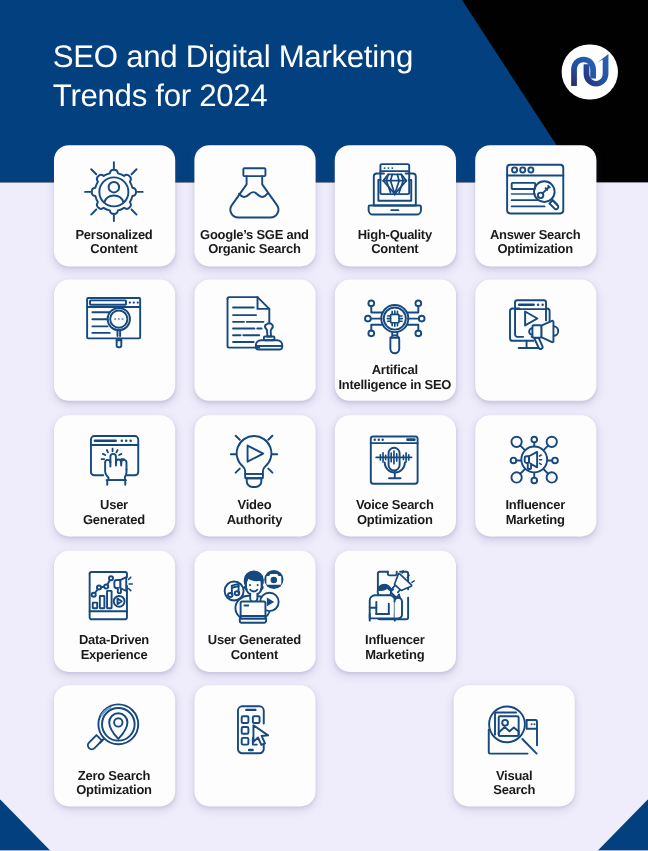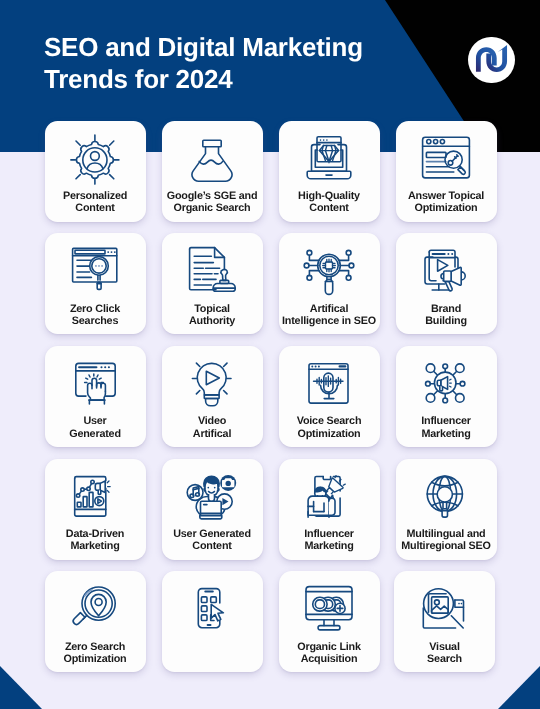--- a/index.html
+++ b/index.html
@@ -12,21 +12,21 @@
     position: relative;
     overflow: hidden;
   }
   .page { position: absolute; left:0; top:0; width:540px; height:709px; }
   .bg { position:absolute; left:0; top:0; width:540px; height:709px;
         background: #efedfb; }
   .header { position: absolute; left: 0; top: 0; width: 540px; height: 152px; background: #010101; }
   .header-blue { position: absolute; left:0; top:0; width: 540px; height:152px;
     background: #03407f; clip-path: polygon(0 0, 385px 0, 484px 152px, 0 152px); }
   .title { position: absolute; left: 44px; top: 30.5px; color: #ffffff; font-size: 26px;
-    font-weight: 700; line-height: 32.5px; letter-spacing: -0.25px; white-space: pre-line; }
+    font-weight: 400; line-height: 32.5px; letter-spacing: -0.25px; white-space: pre-line; }
   .logo-wrap { position: absolute; left: 468px; top: 36.5px; width: 46.5px; height: 46.5px;
     border-radius: 50%; background: #fff; display:flex; align-items:center; justify-content:center; }
   .tri-bl { position: absolute; left: 0; top: 666px; width: 42px; height: 43px;
     background: #03407f; clip-path: polygon(0 0, 42px 43px, 0 43px); }
   .tri-br { position: absolute; left: 498px; top: 666px; width: 42px; height: 43px;
     background: #03407f; clip-path: polygon(42px 0, 42px 43px, 0 43px); }
   .grid { position: absolute; left: 0; top: 0; width: 536px; height:709px; }
   .card { position: absolute; width: 101px; height: 101px; background: #fdfdfd;
     border-radius: 12.5px; box-shadow: 0 3px 7px rgba(96,86,145,.20), 0 1px 2px rgba(96,86,145,.10); }
   .label { position: absolute; left: 0px; right: 0px; top: 69.6px; text-align: center;
@@ -120,21 +120,21 @@
   <path d="M8.4 29.6 L27.7 29.6" stroke="#5b81ae"></path>
   <path d="M8.4 34.8 L30.5 34.8"></path>
   <path d="M8.4 40.0 L35.8 40.0"></path>
   <circle cx="35.6" cy="27.7" r="8.6"></circle>
   <path d="M41.6 33.8 L46.4 38.6"></path>
   <path d="M42.5 35.0 L47.0 39.5 a1.9 1.9 0 0 1 -2.6 2.6 L39.9 37.6 Z"></path>
   <circle cx="32.5" cy="30.8" r="2.3"></circle>
   <path d="M34.1 29.2 L39.7 23.6 M36.7 24.9 L38.0 26.2 M38.8 22.9 L40.1 24.2"></path>
 </g>
         </svg>
-    <div class="label">Answer Topical
+    <div class="label">Answer Search
 Optimization</div>
   </div>
   <div class="card" style="left:44.5px;top:233.2px">
     <svg class="ic" viewBox="0 0 56 56">
           <g stroke="#16497f" stroke-width="1.6" fill="none" stroke-linecap="round" stroke-linejoin="round">
   <rect x="5.6" y="4.4" width="44.2" height="33.6" rx="0.9"></rect>
   <path d="M5.6 11.8 L49.8 11.8"></path>
   <rect x="8.0" y="6.3" width="30.0" height="3.6" rx="0.5"></rect>
   <circle cx="41.2" cy="8.1" r="0.95" fill="#16497f" stroke="none"></circle>
   <circle cx="44.5" cy="8.1" r="0.95" fill="#16497f" stroke="none"></circle>
@@ -143,42 +143,38 @@
   <circle cx="32.0" cy="21.9" r="9.3"></circle>
   <circle cx="32.0" cy="21.9" r="7.2"></circle>
   <circle cx="28.9" cy="21.9" r="0.95" fill="#7d9ac2" stroke="none"></circle>
   <circle cx="32.0" cy="21.9" r="0.95" fill="#7d9ac2" stroke="none"></circle>
   <circle cx="35.1" cy="21.9" r="0.95" fill="#7d9ac2" stroke="none"></circle>
   <path d="M30.9 31.2 L30.9 36.1 M33.1 31.2 L33.1 36.1"></path>
   <rect x="30.2" y="38.2" width="3.9" height="7.2" rx="1.2"></rect>
   <path d="M30.2 39.6 L34.1 39.6"></path>
 </g>
         </svg>
-    <div class="label">Zero Click
-Searches</div>
   </div>
   <div class="card" style="left:161.5px;top:233.2px">
     <svg class="ic" viewBox="0 0 56 56">
           <g stroke="#16497f" stroke-width="1.6" fill="none" stroke-linecap="round" stroke-linejoin="round">
   <path d="M5.6 4.9 a1.3 1.3 0 0 1 1.3 -1.3 L30.6 3.6 L40.4 13.4 L40.4 25.5"></path>
   <path d="M5.6 4.9 L5.6 44.4 a1.3 1.3 0 0 0 1.3 1.3 L32.0 45.7"></path>
   <path d="M30.6 3.6 L30.6 13.4 L40.4 13.4"></path>
   <path d="M10.2 12.2 L27.4 12.2 M10.2 18.6 L29.4 18.6
            M10.2 24.2 L19.3 24.2 M21.6 24.2 L35.6 24.2
            M10.2 29.8 L28.0 29.8 M30.4 29.8 L34.0 29.8
            M10.2 35.4 L16.4 35.4 M18.8 35.4 L32.0 35.4
            M10.2 41.0 L27.4 41.0"></path>
   <path d="M37.9 26.6 a3.1 3.1 0 0 1 5.0 0 c0.9 1.4 0.3 2.6 -0.5 3.4 c-0.8 0.8 -1.0 1.8 -0.8 2.9 L41.9 36.4 L38.9 36.4 L38.6 32.9 c0.2 -1.1 0 -2.1 -0.8 -2.9 c-0.8 -0.8 -1.4 -2.0 -0.5 -3.4 Z"></path>
   <rect x="35.9" y="36.4" width="8.8" height="3.1" rx="0.9"></rect>
   <path d="M33.4 39.5 L47.0 39.5 a4.2 4.2 0 0 1 4.2 4.2 L51.2 44.2 L29.2 44.2 L29.2 43.7 a4.2 4.2 0 0 1 4.2 -4.2 Z"></path>
   <path d="M29.2 44.2 L51.2 44.2 L51.2 45.0 a2.3 2.3 0 0 1 -2.3 2.3 L31.5 47.3 a2.3 2.3 0 0 1 -2.3 -2.3 Z"></path>
 </g>
         </svg>
-    <div class="label">Topical
-Authority</div>
   </div>
   <div class="card" style="left:278.5px;top:233.2px">
     <svg class="ic" viewBox="0 0 56 56">
           <g stroke="#16497f" stroke-width="1.6" fill="none" stroke-linecap="round" stroke-linejoin="round">
   <circle cx="8.4" cy="8.8" r="2.4"></circle>
             <circle cx="47.6" cy="8.8" r="2.4"></circle>
             <circle cx="8.4" cy="33.8" r="2.4"></circle>
             <circle cx="47.6" cy="33.8" r="2.4"></circle>
             <circle cx="5.6" cy="21.5" r="2.4"></circle>
             <circle cx="50.4" cy="21.5" r="2.4"></circle>
@@ -217,22 +213,20 @@
   <circle cx="30.4" cy="9.9" r="1.0" fill="#16497f" stroke="none"></circle>
   <circle cx="34.2" cy="9.9" r="1.0" fill="#16497f" stroke="none"></circle>
   <path d="M19.6 15.6 L29.8 21.4 L19.6 27.2 Z"></path>
   <path d="M43.2 27.9 a3.1 3.1 0 0 1 0 8.0" fill="#fdfdfd"></path>
   <path d="M43.2 24.2 L43.2 40.3 a0.9 0.9 0 0 1 -1.2 0.85 L33.1 37.0 L33.1 27.4 L42.0 23.4 a0.9 0.9 0 0 1 1.2 0.8 Z" fill="#fdfdfd"></path>
   <path d="M27.0 37.3 L31.0 46.0 a1.7 1.7 0 0 0 3.1 -1.35 L30.8 37.4 Z" fill="#fdfdfd"></path>
   <path d="M25.7 29.5 a2.65 2.65 0 0 0 0 5.5" fill="#fdfdfd"></path>
   <rect x="25.7" y="27.0" width="7.4" height="10.4" rx="1.1" fill="#fdfdfd"></rect>
 </g>
         </svg>
-    <div class="label">Brand
-Building</div>
   </div>
   <div class="card" style="left:44.5px;top:345.9px">
     <svg class="ic" viewBox="0 0 56 56">
           <g stroke="#16497f" stroke-width="1.6" fill="none" stroke-linecap="round" stroke-linejoin="round">
   <path d="M19.0 39.1 L11.6 39.1 a2.8 2.8 0 0 1 -2.8 -2.8 L8.8 9.2 a2.8 2.8 0 0 1 2.8 -2.8 L45.4 6.4 a2.8 2.8 0 0 1 2.8 2.8 L48.2 36.3 a2.8 2.8 0 0 1 -2.8 2.8 L38.6 39.1"></path>
   <path d="M8.8 13.9 L48.2 13.9"></path>
   <path d="M12.1 10.3 L29.4 10.3" stroke-width="2.1"></path>
   <circle cx="34.5" cy="10.2" r="1.05" fill="#16497f" stroke="none"></circle>
   <circle cx="38.2" cy="10.2" r="1.05" fill="#16497f" stroke="none"></circle>
   <circle cx="41.9" cy="10.2" r="1.05" fill="#16497f" stroke="none"></circle>
@@ -255,21 +249,21 @@
           <g stroke="#16497f" stroke-width="1.6" fill="none" stroke-linecap="round" stroke-linejoin="round">
   <path d="M27.7 6.4 a14.3 14.3 0 0 1 9.3 25.3 a5.2 5.2 0 0 0 -1.9 4.0 L35.1 37.9 L20.3 37.9 L20.3 35.7 a5.2 5.2 0 0 0 -1.9 -4.0 A14.3 14.3 0 0 1 27.7 6.4 Z"></path>
   <path d="M8.4 21.5 L12.7 21.5 M42.7 21.5 L47.0 21.5
            M12.4 6.1 L15.8 9.5 M43.0 6.1 L39.6 9.5 M12.4 36.9 L15.8 33.5 M43.0 36.9 L39.6 33.5"></path>
   <rect x="20.3" y="37.9" width="14.8" height="3.6" rx="0.5"></rect>
   <path d="M21.6 41.5 L33.8 41.5 L33.8 44.0 a4.8 4.8 0 0 1 -4.8 4.8 L26.4 48.8 a4.8 4.8 0 0 1 -4.8 -4.8 Z"></path>
   <path d="M22.3 14.3 L35.3 21.0 L22.3 27.7 Z"></path>
 </g>
         </svg>
     <div class="label">Video
-Artifical</div>
+Authority</div>
   </div>
   <div class="card" style="left:278.5px;top:345.9px">
     <svg class="ic" viewBox="0 0 56 56">
           <g stroke="#16497f" stroke-width="1.6" fill="none" stroke-linecap="round" stroke-linejoin="round">
   <rect x="8.0" y="6.7" width="39.0" height="39.4" rx="2.0"></rect>
   <path d="M8.0 12.3 L47.0 12.3"></path>
   <circle cx="11.3" cy="9.4" r="1.0" fill="#16497f" stroke="none"></circle>
   <circle cx="14.6" cy="9.4" r="1.0" fill="#16497f" stroke="none"></circle>
   <circle cx="17.9" cy="9.4" r="1.0" fill="#16497f" stroke="none"></circle>
   <path d="M38.6 9.4 L44.3 9.4" stroke-width="2.2"></path>
@@ -329,21 +323,21 @@
   <path d="M30.9 28.8 L34.4 31.1 L30.9 33.4 Z"></path>
   <path d="M38.2 11.0 L38.2 22.5 L33.2 20.2 L33.2 13.4 Z" fill="#fdfdfd"></path>
   <path d="M30.3 13.4 L33.2 13.4 L33.2 20.2 L30.3 20.2 a2.0 2.0 0 0 1 -2.0 -2.0 L28.3 15.4 a2.0 2.0 0 0 1 2.0 -2.0 Z" fill="#fdfdfd"></path>
   <path d="M31.2 20.2 L31.2 23.5 a0.8 0.8 0 0 0 0.8 0.8 L33.0 24.3 a0.8 0.8 0 0 0 0.8 -0.8 L33.8 20.6" fill="#fdfdfd"></path>
   <g stroke-width="1.3">
   <path d="M40.2 12.8 L42.0 11.0 M40.6 16.6 L43.2 16.6 M40.2 20.4 L42.0 22.2"></path>
   </g>
 </g>
         </svg>
     <div class="label">Data-Driven
-Marketing</div>
+Experience</div>
   </div>
   <div class="card" style="left:161.5px;top:458.6px">
     <svg class="ic" viewBox="0 0 56 56">
           <g stroke="#16497f" stroke-width="1.6" fill="none" stroke-linecap="round" stroke-linejoin="round">
   <path d="M24.5 26.6 a11.0 10.2 0 0 0 -12.3 10.1 a11.0 10.2 0 0 0 10.4 10.1 M30.8 26.6 a11.0 10.2 0 0 1 10.2 10.1 a11.0 10.2 0 0 1 -7.0 9.5" fill="#fdfdfd"></path>
   <circle cx="44.2" cy="12.9" r="8.0" fill="#16497f" stroke="none"></circle>
   <path d="M40.2 10.0 L41.4 8.3 L47.0 8.3 L48.2 10.0 L49.6 10.0 a0.8 0.8 0 0 1 0.8 0.8 L50.4 16.5 a0.8 0.8 0 0 1 -0.8 0.8 L38.8 17.3 a0.8 0.8 0 0 1 -0.8 -0.8 L38.0 10.8 a0.8 0.8 0 0 1 0.8 -0.8 Z" fill="#fdfdfd" stroke="none"></path>
   <circle cx="44.2" cy="13.4" r="2.7" fill="#16497f" stroke="none"></circle>
   <circle cx="11.1" cy="22.5" r="7.9" fill="#fdfdfd"></circle>
   <path d="M9.2 25.4 L9.2 18.0 L14.8 16.6 L14.8 23.9"></path>
@@ -392,37 +386,20 @@
     </g>
   </g>
   <path d="M26.6 21.0 L25.4 22.2 a1.5 1.5 0 0 0 0 2.2 L28.1 27.1 a1.5 1.5 0 0 0 2.2 0 L31.6 25.4" fill="#fdfdfd"></path>
   <path d="M28.2 27.4 L28.2 29.6 M31.4 25.6 L32.6 29.0"></path>
   <path d="M27.8 31.2 a3.1 3.1 0 0 1 3.1 -3.1 a3.1 3.1 0 0 1 3.1 3.1 L34.0 42.2 a3.1 3.1 0 0 1 -3.1 3.1 L27.8 45.3" fill="#fdfdfd"></path>
 </g>
         </svg>
     <div class="label">Influencer
 Marketing</div>
   </div>
-  <div class="card" style="left:395.5px;top:458.6px">
-    <svg class="ic" viewBox="0 0 56 56">
-          <g stroke="#16497f" stroke-width="1.6" fill="none" stroke-linecap="round" stroke-linejoin="round">
-  <circle cx="26.8" cy="24.0" r="17.6"></circle>
-  <ellipse cx="26.8" cy="24.0" rx="5.9" ry="17.6"></ellipse>
-  <ellipse cx="26.8" cy="24.0" rx="11.8" ry="17.6"></ellipse>
-  <path d="M9.2 24.0 L44.4 24.0"></path>
-  <path d="M13.6 12.2 a26.5 26.5 0 0 0 26.4 0 M13.6 35.8 a26.5 26.5 0 0 1 26.4 0"></path>
-  <circle cx="26.8" cy="24.4" r="7.6" fill="#fdfdfd"></circle>
-  <path d="M25.0 31.9 L25.0 38.8 M28.6 31.9 L28.6 38.8"></path>
-  <rect x="24.1" y="38.8" width="5.4" height="8.3" rx="1.8" fill="#fdfdfd"></rect>
-  <path d="M24.1 40.6 L29.5 40.6"></path>
-</g>
-        </svg>
-    <div class="label">Multilingual and
-Multiregional SEO</div>
-  </div>
   <div class="card" style="left:44.5px;top:571.3px">
     <svg class="ic" viewBox="0 0 56 56">
           <g stroke="#16497f" stroke-width="1.6" fill="none" stroke-linecap="round" stroke-linejoin="round">
   <circle cx="31.6" cy="21.6" r="16.6"></circle>
   <circle cx="31.6" cy="21.6" r="13.6"></circle>
   <path d="M25.0 7.8 a15.2 15.2 0 0 0 -7.4 6.4" stroke="#7c9bc4"></path>
   <path d="M19.8 33.4 L16.0 37.2"></path>
   <path d="M18.0 35.2 L13.4 30.6 L7.2 36.8 a3.25 3.25 0 0 0 4.6 4.6 Z"></path>
   <path d="M31.6 12.4 a7.6 7.6 0 0 1 7.6 7.6 c0 5.4 -7.6 13.8 -7.6 13.8 c0 0 -7.6 -8.4 -7.6 -13.8 a7.6 7.6 0 0 1 7.6 -7.6 Z"></path>
   <circle cx="31.6" cy="20.0" r="3.5"></circle>
@@ -439,41 +416,21 @@
   <path d="M23.6 43.0 L26.5 43.0" stroke-width="2.0"></path>
   <rect x="17.4" y="14.9" width="5.6" height="5.6" rx="1.1"></rect>
   <rect x="26.7" y="14.9" width="5.6" height="5.6" rx="1.1"></rect>
   <rect x="17.4" y="23.9" width="5.6" height="5.6" rx="1.1"></rect>
   <rect x="17.4" y="32.9" width="5.6" height="5.6" rx="1.1"></rect>
   <path d="M32.3 32.9 L26.7 32.9 L26.7 38.5 L30.0 38.5"></path>
   <path d="M27.2 22.4 L27.2 36.2 L31.0 32.6 L33.8 38.8 L36.8 37.4 L34.0 31.3 L39.4 30.8 Z" fill="#fdfdfd"></path>
 </g>
         </svg>
   </div>
-  <div class="card" style="left:278.5px;top:571.3px">
-    <svg class="ic" viewBox="0 0 56 56">
-          <g stroke="#16497f" stroke-width="1.6" fill="none" stroke-linecap="round" stroke-linejoin="round">
-  <rect x="5.0" y="4.6" width="46.0" height="33.2" rx="3.2"></rect>
-  <path d="M5.0 9.6 L51.0 9.6 M5.0 32.4 L51.0 32.4"></path>
-  <path d="M23.0 37.8 L23.0 43.6 M33.0 37.8 L33.0 43.6"></path>
-  <path d="M19.0 43.6 L37.0 43.6 a1.9 1.9 0 0 1 1.9 1.9 L38.9 46.0 a1.9 1.9 0 0 1 -1.9 1.9 L19.0 47.9 a1.9 1.9 0 0 1 -1.9 -1.9 L17.1 45.5 a1.9 1.9 0 0 1 1.9 -1.9 Z"></path>
-  <path d="M35.0 15.3 L35.6 15.3 a6.9 6.9 0 0 1 0 13.8 L35.0 29.1 a6.9 6.9 0 0 1 0 -13.8 Z" fill="#fdfdfd"></path>
-  <path d="M35.0 17.9 L35.6 17.9 a4.3 4.3 0 0 1 0 8.6 L35.0 26.5 a4.3 4.3 0 0 1 0 -8.6 Z" fill="#fdfdfd"></path>
-  <path d="M26.8 15.3 L27.4 15.3 a6.9 6.9 0 0 1 0 13.8 L26.8 29.1 a6.9 6.9 0 0 1 0 -13.8 Z" fill="#fdfdfd"></path>
-  <path d="M26.8 17.9 L27.4 17.9 a4.3 4.3 0 0 1 0 8.6 L26.8 26.5 a4.3 4.3 0 0 1 0 -8.6 Z" fill="#fdfdfd"></path>
-  <path d="M18.6 15.3 L19.2 15.3 a6.9 6.9 0 0 1 0 13.8 L18.6 29.1 a6.9 6.9 0 0 1 0 -13.8 Z" fill="#fdfdfd"></path>
-  <path d="M18.6 17.9 L19.2 17.9 a4.3 4.3 0 0 1 0 8.6 L18.6 26.5 a4.3 4.3 0 0 1 0 -8.6 Z" fill="#fdfdfd"></path>
-  <circle cx="39.0" cy="26.4" r="5.1" fill="#fdfdfd"></circle>
-  <path d="M39.0 23.6 L39.0 29.2 M36.2 26.4 L41.8 26.4"></path>
-</g>
-        </svg>
-    <div class="label">Organic Link
-Acquisition</div>
-  </div>
-  <div class="card" style="left:394px;top:571.3px">
+  <div class="card" style="left:378px;top:571.3px">
     <svg class="ic" viewBox="0 0 56 56">
           <g stroke="#16497f" stroke-width="1.6" fill="none" stroke-linecap="round" stroke-linejoin="round">
   <path d="M6.3 26.0 L6.3 44.8 a1.2 1.2 0 0 0 1.2 1.2 L38.6 46.0"></path>
   <path d="M46.5 39.0 L46.5 19.2 a1.2 1.2 0 0 0 -1.2 -1.2 L37.9 18.0"></path>
   <path d="M37.9 18.0 L37.9 25.3 L46.5 25.3"></path>
   <circle cx="42.0" cy="21.6" r="0.8" fill="#16497f" stroke="none"></circle>
   <circle cx="44.4" cy="21.6" r="0.8" fill="#16497f" stroke="none"></circle>
   <path d="M34.3 33.8 L46.2 46.0"></path>
   <circle cx="21.5" cy="21.6" r="14.9" fill="#fdfdfd"></circle>
   <path d="M11.5 30.2 L11.5 13.0 a1.2 1.2 0 0 1 1.2 -1.2 L29.1 11.8"></path>

